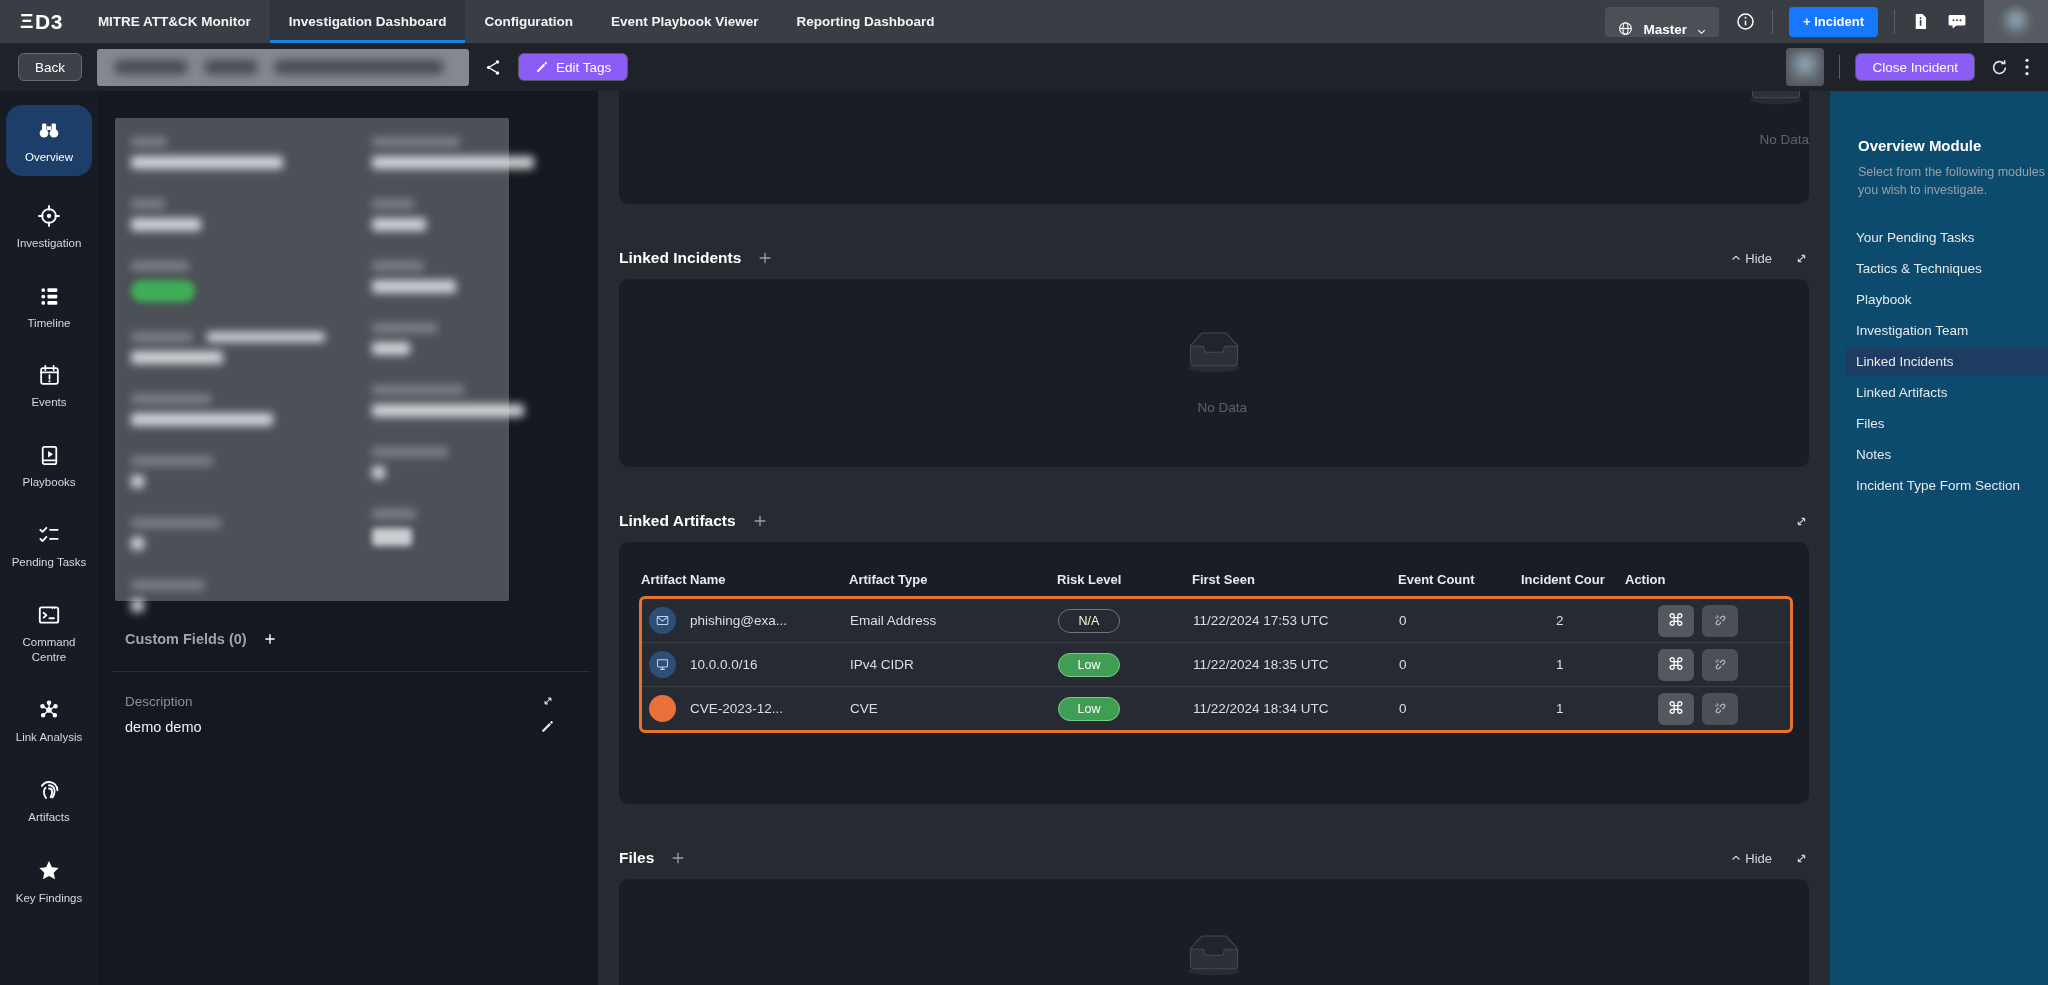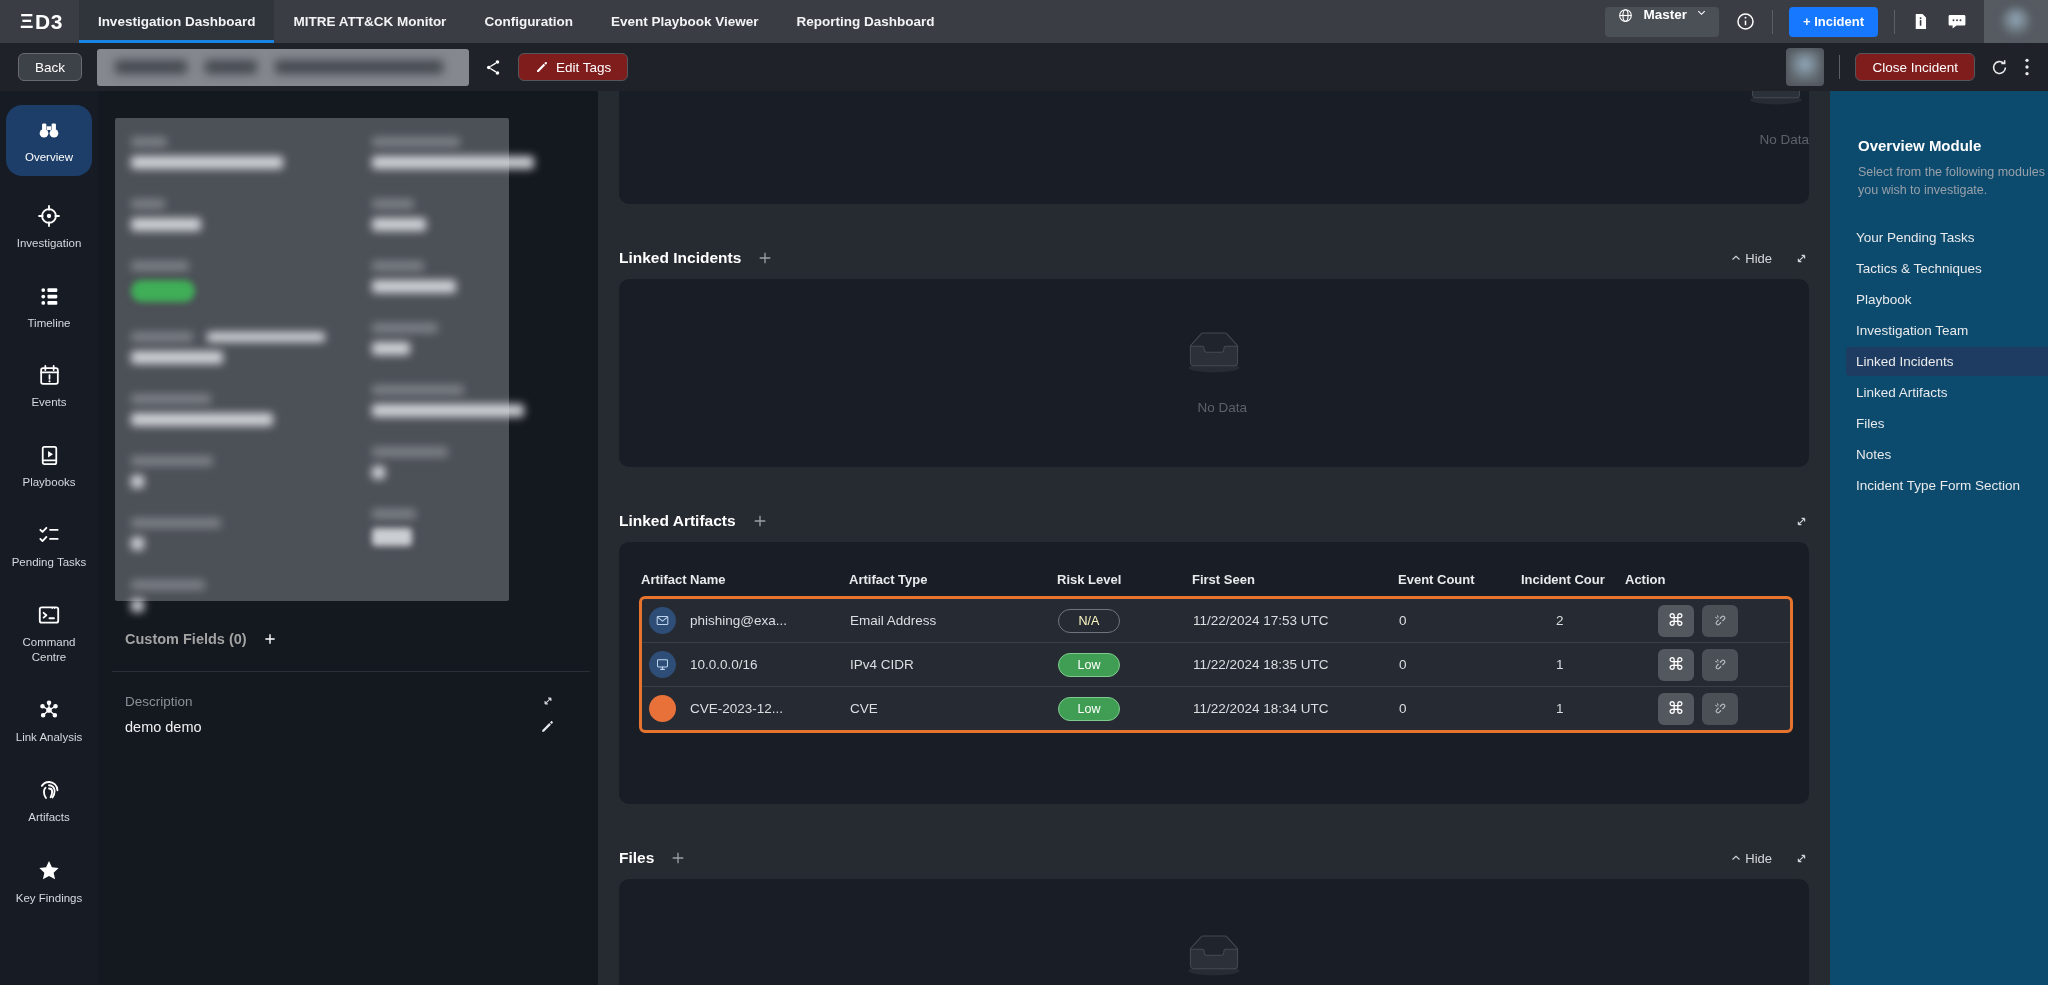--- a/index.html
+++ b/index.html
@@ -6,30 +6,30 @@
   body{width:2048px;height:985px;overflow:hidden;background:#23272e;font-family:"Liberation Sans",sans-serif;color:#e8eaec;-webkit-font-smoothing:antialiased}
   .icon svg{display:block}
   
   .topnav{height:43px;background:#3a3e44;display:flex;align-items:stretch}
   .logo{display:flex;align-items:center;padding:0 16px 0 20px;font-weight:bold;font-size:21px;color:#fff;letter-spacing:.5px}
   .logo .xi{font-weight:bold;margin-right:1px;transform:scaleY(.92);display:inline-block}
   #nav-tabs{display:flex;align-items:stretch}
   .tab{display:flex;align-items:center;padding:0 19px;font-size:13.5px;color:#f2f3f5;cursor:pointer;position:relative;white-space:nowrap;font-weight:bold}
   .tab.active{background:#30343b;box-shadow:inset 0 -3px 0 #1784e4}
   .topnav-right{margin-left:auto;display:flex;align-items:center;gap:16px;padding-right:0}
-  .tenant{display:flex;align-items:flex-start;gap:9px;background:#4b4f56;border-radius:4px;height:30px;padding:0 12px;color:#fff;font-size:13.5px;font-weight:bold;cursor:pointer}
+  .tenant{display:flex;align-items:flex-end;gap:9px;background:#4b4f56;border-radius:4px;height:30px;padding:0 12px;color:#fff;font-size:13.5px;font-weight:bold;cursor:pointer}
   .vdiv{width:1px;height:24px;background:#5b5f66}
   .btn-incident{background:#1677ff;color:#fff;border:none;border-radius:4px;height:30px;padding:0 14px;font-size:13px;font-weight:bold;cursor:pointer;font-family:inherit}
   .nav-icon{color:#fff;display:flex;align-items:center;cursor:pointer}
   .nav-avatar{width:64px;height:43px;background:#565b62;display:flex;align-items:center;justify-content:center;overflow:hidden}
   .avatar-blur{width:30px;height:30px;border-radius:50%;background:radial-gradient(circle at 50% 42%,#93aabc 0%,#61696f 62%,#575c63 100%);filter:blur(3px)}
   
   .toolbar{height:48px;background:#1f2228;display:flex;align-items:center;padding:0 18px;gap:15px}
   .btn-grey{background:#3d4148;border:1px solid #686c72;color:#fff;border-radius:6px;height:28px;padding:0 16px;font-size:13.5px;cursor:pointer;font-family:inherit;display:flex;align-items:center;gap:7px}
-  .btn-grey.noborder{border-color:#53575e;background:#7f1d1d}
+  .btn-grey.noborder{border-color:#53575e;background:#8b5cf6}
   .title-blur{width:372px;height:37px;background:#85898f;border-radius:3px;position:relative;overflow:hidden}
   .title-blur span{position:absolute;top:11px;height:14px;background:#40444b;border-radius:3px;filter:blur(5px);opacity:.9}
   .toolbar-right{margin-left:auto;display:flex;align-items:center;gap:15px}
   .toolbar-avatar{width:38px;height:38px;border-radius:4px;background:#50555c;overflow:hidden;display:flex;align-items:center;justify-content:center}
   .tool-icon{color:#e8eaec;display:flex;cursor:pointer}
   
   .content{display:flex;height:894px}
   
   .rail{width:98px;background:#161b24;display:flex;flex-direction:column;align-items:center;padding-top:14px;gap:21px;flex-shrink:0}
   .rail-item{display:flex;flex-direction:column;align-items:center;gap:7px;color:#d6d9dd;font-size:11.5px;cursor:pointer;width:86px;text-align:center;line-height:1.25;padding:6px 0;border-radius:16px}
@@ -101,22 +101,22 @@
 </style>
 </head>
 <body>
 
 <div class="topnav">
   <div class="logo">
       <span class="xi">Ξ</span>
       <span>D3</span>
     </div>
   <div id="nav-tabs">
+      <div class="tab">MITRE ATT&amp;CK Monitor</div>
       <div class="tab active">Investigation Dashboard</div>
-      <div class="tab">MITRE ATT&amp;CK Monitor</div>
       <div class="tab">Configuration</div>
       <div class="tab">Event Playbook Viewer</div>
       <div class="tab">Reporting Dashboard</div>
     </div>
   <div class="topnav-right">
     <div class="tenant">
       <span class="icon">
           <svg width="17" height="17" viewBox="0 0 24 24" fill="none" stroke="currentColor" stroke-width="1.6">
             <circle cx="12" cy="12" r="8.2"></circle>
             <ellipse cx="12" cy="12" rx="3.6" ry="8.2"></ellipse>

